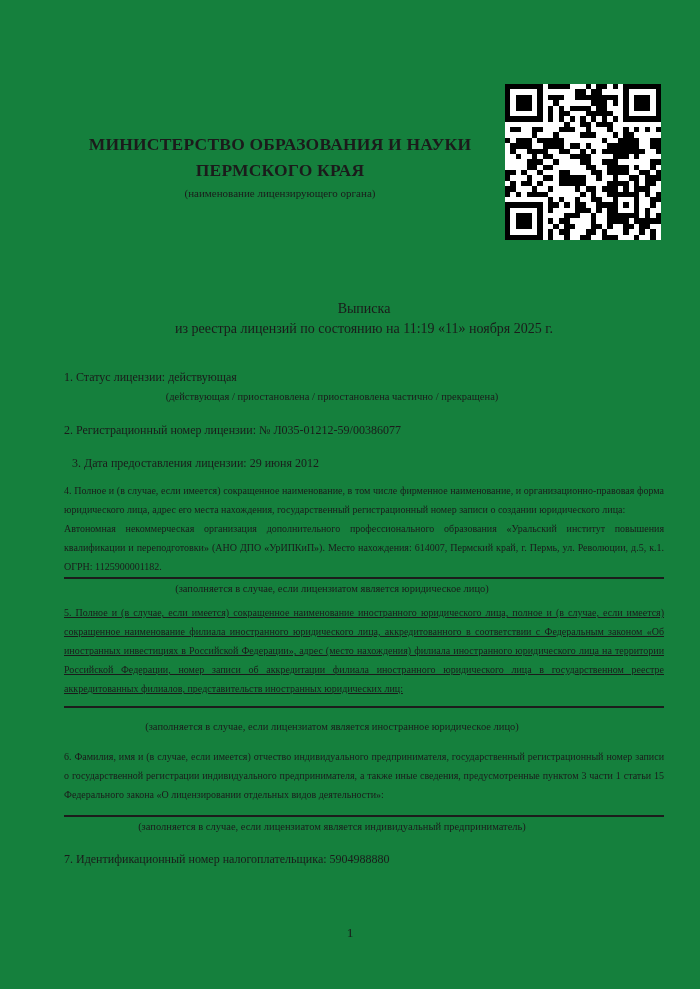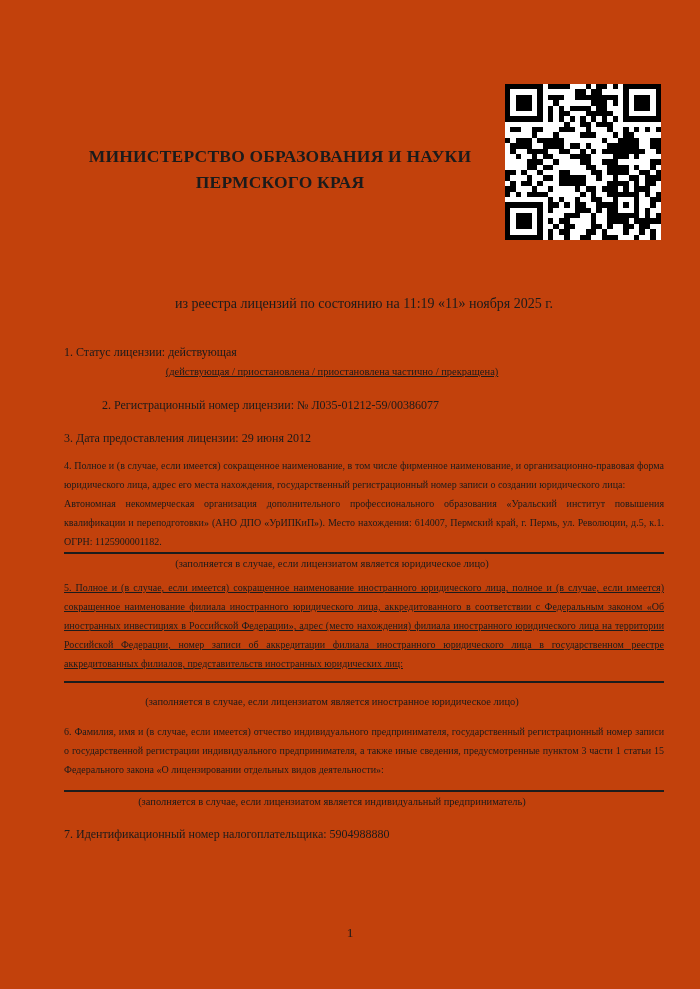--- a/index.html
+++ b/index.html
@@ -13,22 +13,22 @@
     font-family: "Liberation Serif", "DejaVu Serif", serif;
     color: #1b1b1b;
     position: relative;
     overflow: hidden;
   }
   .page {
     position: relative;
     width: 700px;
     height: 989px;
     box-sizing: border-box;
-    padding: 12px 36px 0 64px;
-    background: #c2410c;
+    padding: 0 36px 0 64px;
+    background: #15803d;
   }
   .qr-box {
     position: absolute;
     left: 505px;
     top: 84px;
     width: 156px;
     height: 156px;
   }
   .header-block {
     padding-top: 131px;
@@ -66,23 +66,23 @@
     text-align: center;
     font-size: 10.5px;
     line-height: 13px;
   }
   .rule {
     border-top: 2px solid #1c1c1c;
     height: 0;
     width: 100%;
   }
   .f-status  { margin-top: 29px; }
-  .cap-status{ margin-top: 3px; text-decoration: underline; }
-  .f-reg     { margin-top: 18px; margin-left: 38px; }
-  .f-date    { margin-top: 14px; }
+  .cap-status{ margin-top: 3px; }
+  .f-reg     { margin-top: 18px; }
+  .f-date    { margin-top: 14px; margin-left: 8px; }
   .f-legal   { margin-top: 8px; }
   .rule-legal{ margin-top: 1px; }
   .cap-legal { margin-top: 3px; }
   .f-foreign { margin-top: 8px; text-decoration: underline; }
   .rule-foreign { margin-top: 8px; }
   .cap-foreign  { margin-top: 12px; }
   .f-entrep  { margin-top: 14px; }
   .rule-entrep  { margin-top: 11px; }
   .cap-entrep   { margin-top: 3px; }
   .f-inn     { margin-top: 17px; }
@@ -530,23 +530,25 @@
         <rect x="24" y="28" width="1" height="1" fill="#000000"></rect>
         <rect x="27" y="28" width="1" height="1" fill="#000000"></rect>
       </svg>
   </div>
 
   <div class="header-block">
     <div class="ministry-name">
       <span>МИНИСТЕРСТВО ОБРАЗОВАНИЯ И НАУКИ</span><br>
       <span>ПЕРМСКОГО КРАЯ</span>
     </div>
+    <div class="header-caption">(наименование лицензирующего органа)</div>
   </div>
 
   <div class="title-block">
+    <div>Выписка</div>
     <div>из реестра лицензий по состоянию на 11:19 «11» ноября 2025 г.</div>
   </div>
 
   <div class="field f-status">1. Статус лицензии: действующая</div>
   <div class="field-caption cap-status">(действующая / приостановлена / приостановлена частично / прекращена)</div>
 
   <div class="field f-reg">2. Регистрационный номер лицензии: № Л035-01212-59/00386077</div>
 
   <div class="field f-date">3. Дата предоставления лицензии: 29 июня 2012</div>
 

